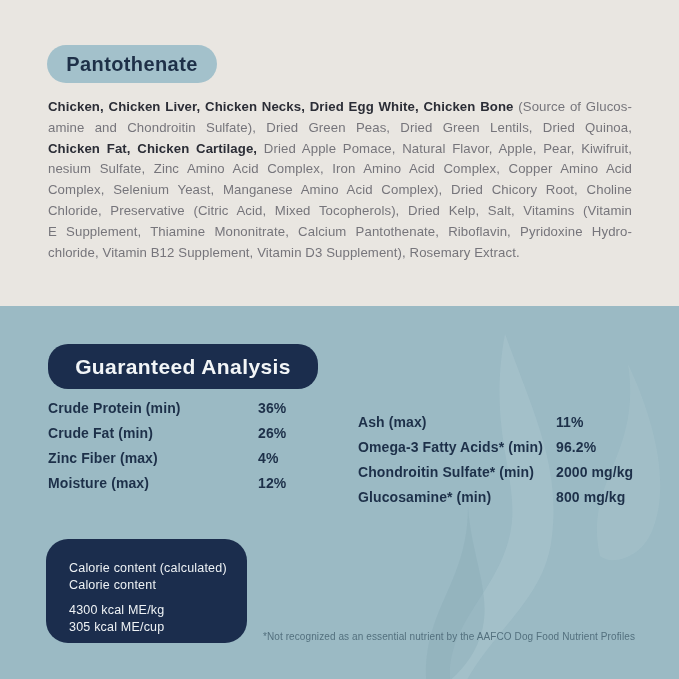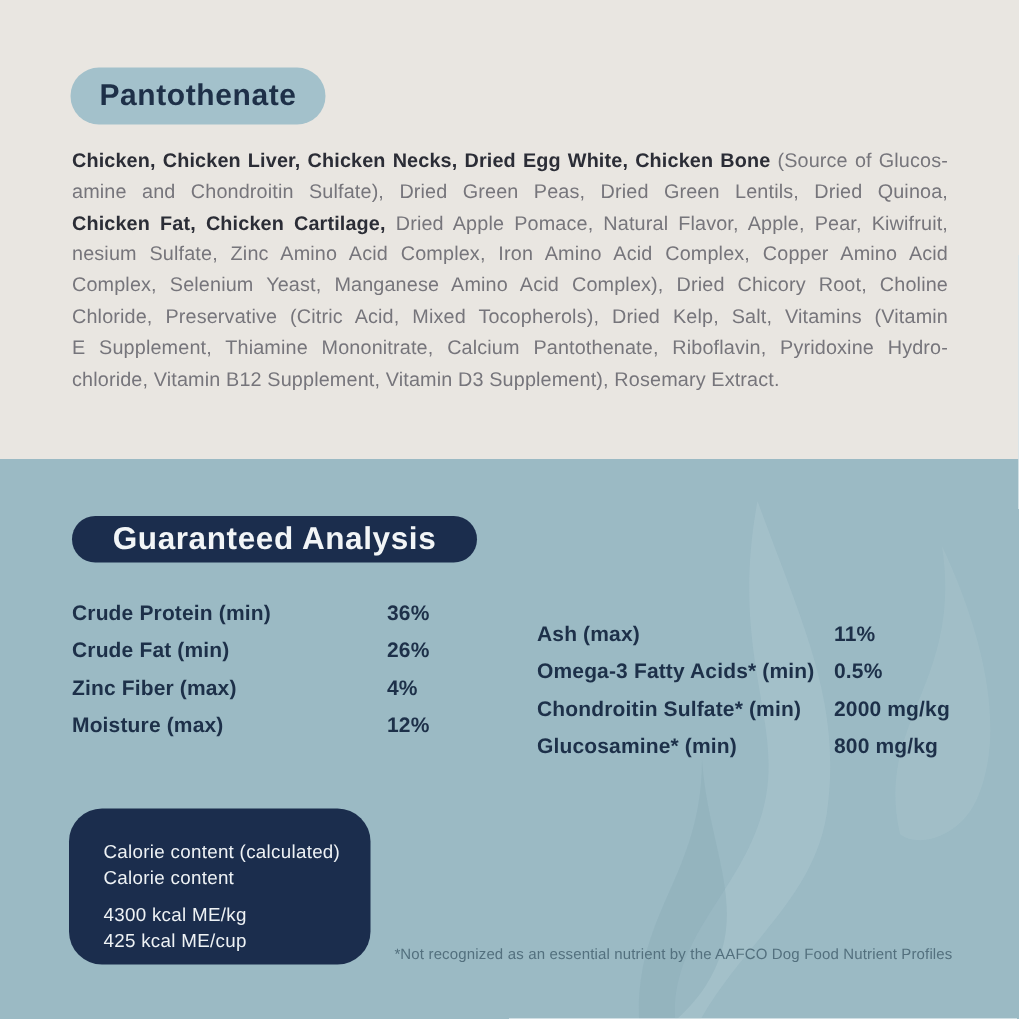--- a/index.html
+++ b/index.html
@@ -30,21 +30,21 @@
   .watermark{position:absolute;left:0;top:0;width:679px;height:373px;}
   .pill{
     position:absolute;display:flex;align-items:center;justify-content:center;
     border-radius:20px;font-weight:700;letter-spacing:0.4px;
   }
   .pill-light{
     left:47px;top:45px;width:170px;height:38px;
     background:var(--pill-blue);color:#1e3048;font-size:20px;
   }
   .pill-dark{
-    left:48px;top:344px;width:270px;height:31px;
+    left:48px;top:344px;width:270px;height:45px;
     background:var(--navy);color:var(--ink-white);font-size:21px;
   }
   .ingredients-text{
     position:absolute;left:48px;top:97px;width:584px;
     font-size:13.2px;line-height:20.8px;color:var(--ink-regular);
     letter-spacing:0.1px;
   }
   .ing-line{text-align:justify;text-align-last:justify;}
   .ing-line.last{text-align-last:left;}
   .ing-line .bold{font-weight:700;color:var(--ink-bold);}
@@ -121,38 +121,38 @@
         <span class="a-value">12%</span>
       </div>
     </div>
   <div class="a-col a-col-right" id="analysis-right">
       <div class="a-row">
         <span class="a-label">Ash (max)</span>
         <span class="a-value">11%</span>
       </div>
       <div class="a-row">
         <span class="a-label">Omega-3 Fatty Acids* (min)</span>
-        <span class="a-value">0.5%</span>
+        <span class="a-value">96.2%</span>
       </div>
       <div class="a-row">
         <span class="a-label">Chondroitin Sulfate* (min)</span>
         <span class="a-value">2000 mg/kg</span>
       </div>
       <div class="a-row">
         <span class="a-label">Glucosamine* (min)</span>
         <span class="a-value">800 mg/kg</span>
       </div>
     </div>
 
   <div class="calorie-box">
     <div id="calorie-headings">
         <div class="cal-line">Calorie content (calculated)</div>
         <div class="cal-line">Calorie content</div>
       </div>
     <div id="calorie-values" class="cal-group2">
         <div class="cal-line">4300 kcal ME/kg</div>
-        <div class="cal-line">425 kcal ME/cup</div>
+        <div class="cal-line">305 kcal ME/cup</div>
       </div>
   </div>
 
   <div class="footnote">*Not recognized as an essential nutrient by the AAFCO Dog Food Nutrient Profiles</div>
 
 </div>
 
 </body></html>

